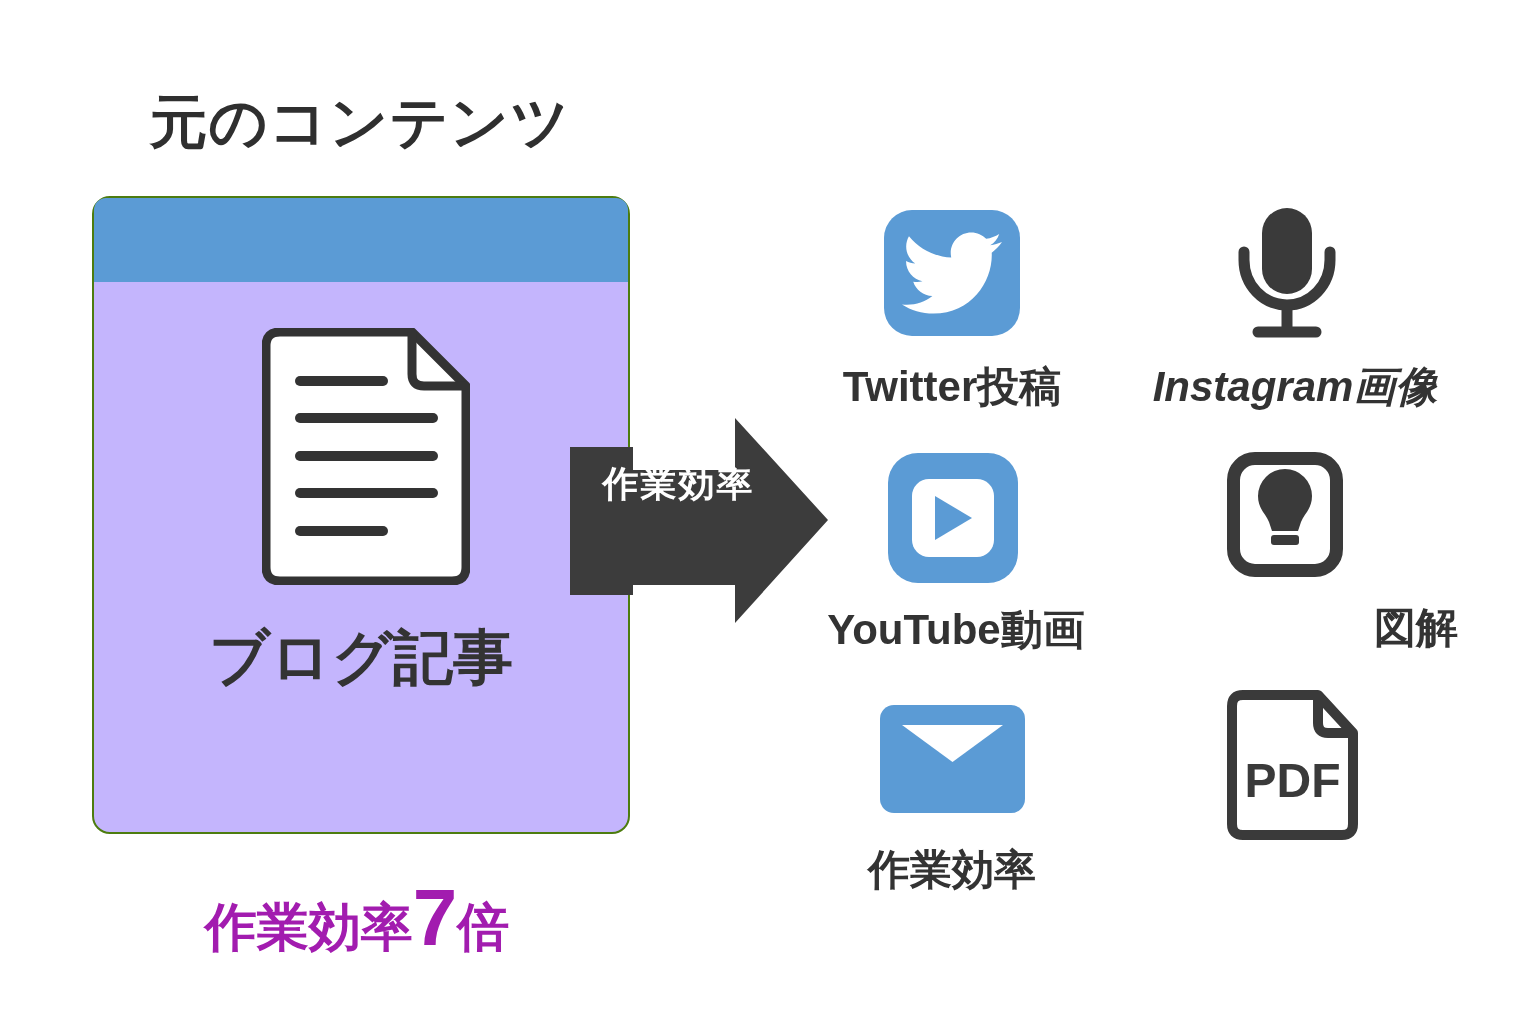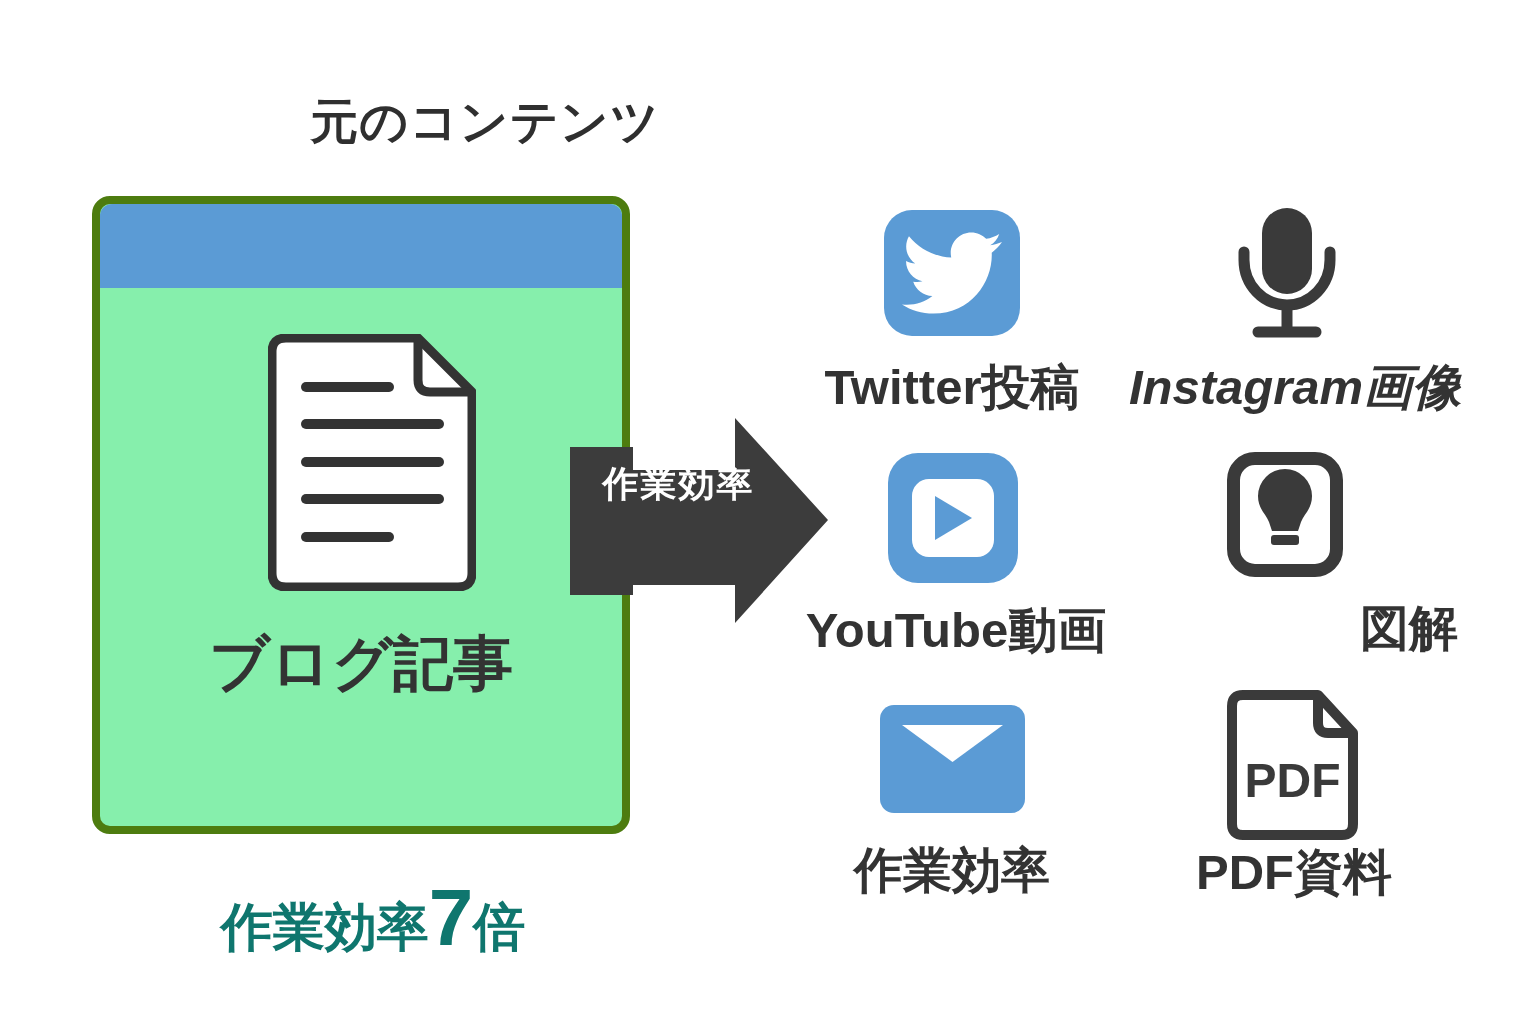--- a/index.html
+++ b/index.html
@@ -2,40 +2,40 @@
 <html><head>
 <meta charset="utf-8">
 <style>
   html,body{margin:0;padding:0;background:#ffffff;}
   .canvas{
     position:relative;width:1536px;height:1024px;background:#ffffff;overflow:hidden;
     font-family:"Liberation Sans","DejaVu Sans",sans-serif;color:#2f2f2f;
   }
   .abs{position:absolute;}
   .title{
-    font-size:48px;font-weight:700;text-align:right;line-height:80px;
+    font-size:58px;font-weight:700;text-align:center;line-height:80px;
     color:#2f2f2f;letter-spacing:1px;white-space:nowrap;
   }
   
   .card{
     position:absolute;left:92px;top:196px;width:538px;height:638px;
-    border:8px solid #4d7c0f;border-radius:18px;background:#86efac;box-sizing:border-box;
+    border:2px solid #4d7c0f;border-radius:18px;background:#c4b5fd;box-sizing:border-box;
   }
   .card-header{
     position:absolute;left:0;top:0;right:0;height:84px;background:#5b9bd5;
     border-radius:12px 12px 0 0;
   }
   .doc-icon{position:absolute;left:168px;top:130px;}
   .card-text{
     position:absolute;left:0;top:415px;width:100%;text-align:center;
     font-size:60px;font-weight:700;line-height:90px;color:#333333;
   }
   .caption{
-    position:absolute;left:104px;top:872px;width:538px;text-align:center;
-    font-size:52px;font-weight:700;color:#0f766e;white-space:nowrap;
+    position:absolute;left:88px;top:872px;width:538px;text-align:center;
+    font-size:52px;font-weight:700;color:#a21caf;white-space:nowrap;
   }
   .caption .big{font-size:80px;}
   
   .arrow-svg{position:absolute;left:570px;top:418px;}
   .arrow-text{
     position:absolute;left:586px;top:462px;width:185px;text-align:center;
     color:#ffffff;font-weight:700;white-space:nowrap;
   }
   .arrow-text .l1{font-size:36px;line-height:44px;letter-spacing:2px;}
   .arrow-text .l2{font-size:46px;line-height:64px;}
@@ -47,21 +47,21 @@
   .yt-inner{
     width:82px;height:78px;background:#ffffff;border-radius:17px;
     display:flex;align-items:center;justify-content:center;
   }
   .bulb-frame{
     box-sizing:border-box;border:13px solid #3a3a3a;border-radius:28px;background:#ffffff;
     display:flex;align-items:center;justify-content:center;
   }
   .mail-sq{background:#5b9bd5;border-radius:14px;}
   .label{
-    font-size:49px;font-weight:600;text-align:center;color:#333333;
+    font-size:42px;font-weight:600;text-align:center;color:#333333;
     line-height:48px;white-space:nowrap;
   }
 </style>
 </head>
 <body>
 
 <div class="canvas">
 
   <div class="title abs" style="left:60px;top:82px;width:600px;">元のコンテンツ</div>
 
@@ -127,15 +127,14 @@
       <polygon points="22,20 123,20 72.5,57" fill="#ffffff"></polygon>
     </svg>
   </div>
   <div class="label abs" style="left:782px;top:846px;width:340px;">作業効率</div>
 
   <svg class="abs" style="left:1227px;top:690px;" width="131" height="150" viewBox="0 0 131 150">
     <path d="M91 5 H16 Q5 5 5 16 V134 Q5 145 16 145 H115 Q126 145 126 134 V43 Z" fill="#ffffff" stroke="#3a3a3a" stroke-width="10" stroke-linejoin="round"></path>
     <path d="M91 5 V33 Q91 43 101 43 H126" fill="none" stroke="#3a3a3a" stroke-width="10" stroke-linejoin="round"></path>
     <text x="65.5" y="107" text-anchor="middle" font-size="48" font-weight="700" fill="#3a3a3a">PDF</text>
   </svg>
-  <div class="label abs" style="left:1124px;top:848px;width:340px;">PDF資料</div>
 
 </div>
 
 </body></html>

